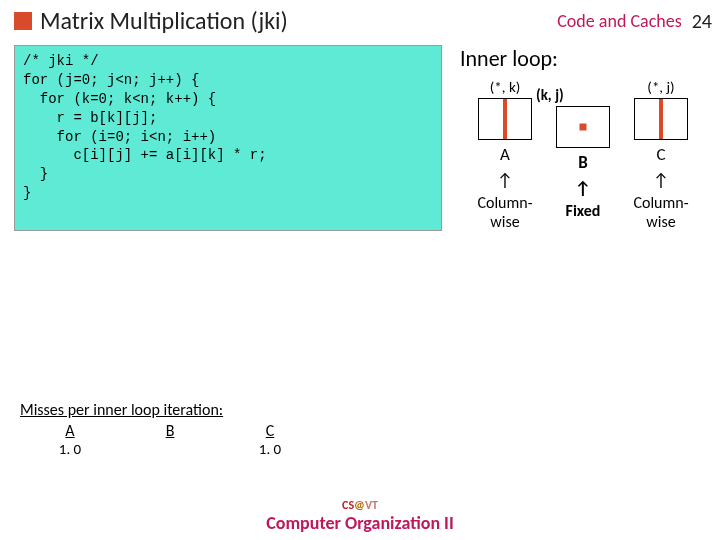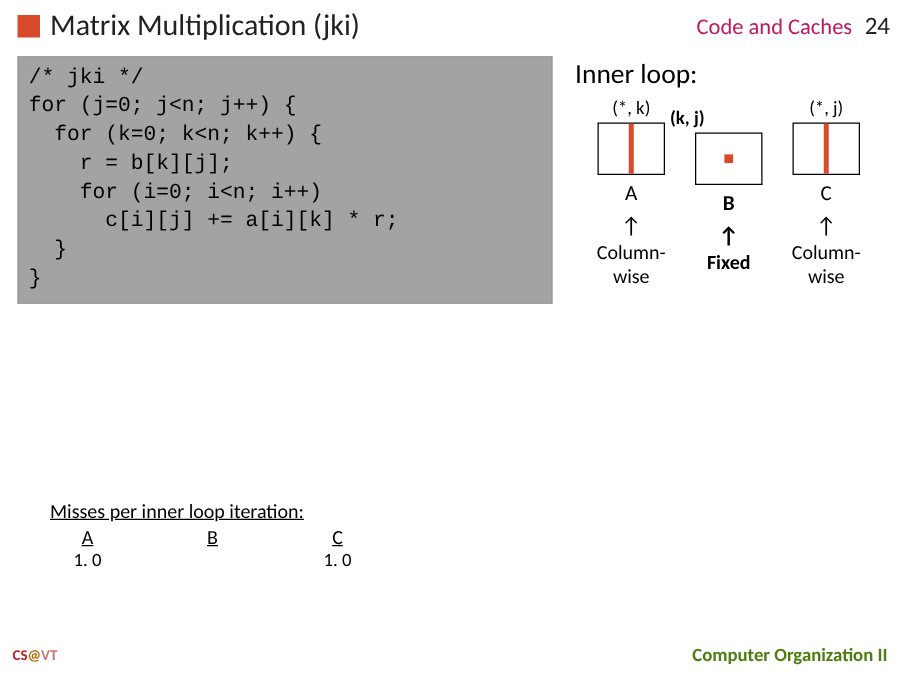--- a/index.html
+++ b/index.html
@@ -3,44 +3,44 @@
 <meta charset="utf-8">
 <style>
   * { box-sizing: border-box; margin: 0; padding: 0; }
   body { width: 720px; height: 540px; font-family: Calibri, Arial, sans-serif; background: #fff; position: relative; }
   .header { display: flex; align-items: center; padding: 6px 8px 2px 14px; }
   .accent-square { width: 18px; height: 18px; background: #d94a2b; margin-right: 8px; flex-shrink: 0; }
   .title { font-size: 24px; font-weight: 400; color: #222; flex: 1; }
   .topic { font-size: 18px; color: #be185d; margin-right: 10px; }
   .pagenum { font-size: 20px; color: #222; }
   .main { display: flex; padding: 8px 14px 0 14px; }
-  .codebox { background: #a3a3a3; border: 1px solid #999; padding: 6px 8px; font-family: "Courier New", monospace; font-size: 17px; line-height: 1.35; white-space: pre; width: 436px; }
+  .codebox { background: #5eead4; border: 1px solid #999; padding: 6px 8px; font-family: "Courier New", monospace; font-size: 14px; line-height: 1.35; white-space: pre; width: 436px; }
   .diagram { flex: 1; padding-left: 18px; }
   .innerloop-label { font-size: 22px; margin-bottom: 6px; }
   .mats { display: flex; justify-content: space-between; padding: 0 6px; }
   .matcol { display: flex; flex-direction: column; align-items: center; width: 78px; }
   .idxlabel { font-size: 15px; height: 18px; margin-bottom: 2px; }
   .mbox { width: 54px; height: 42px; border: 1px solid #000; position: relative; background: #fff; }
   .vstripe { position: absolute; top: 0; bottom: 0; width: 4px; background: #d94a2b; left: 50%; transform: translateX(-50%); }
   .dot { position: absolute; width: 7px; height: 7px; background: #d94a2b; top: 50%; left: 50%; transform: translate(-50%,-50%); }
   .matname { font-size: 17px; margin-top: 4px; }
   .arrow { margin-top: 6px; font-size: 18px; line-height: 1; }
   .access { font-size: 16px; margin-top: 4px; text-align: center; }
   .matcol.bcol { position: relative; top: 8px; font-weight: bold; }
   .misses { position: absolute; left: 20px; top: 400px; width: 340px; }
-  .mhead { text-decoration: underline; font-size: 16px; margin-bottom: 2px; margin-left: 20px; }
+  .mhead { text-decoration: underline; font-size: 16px; margin-bottom: 2px; }
   .mrow { display: flex; text-align: center; }
   .mcell { width: 100px; }
   .mletter { text-decoration: underline; font-size: 16px; }
   .mval { font-size: 15px; }
-  .footer { position: absolute; bottom: 6px; left: 0; right: 0; display: flex; align-items: center; font-size: 12px; padding: 0 10px; }
+  .footer { position: absolute; bottom: 6px; left: 0; right: 0; display: flex; align-items: center; font-size: 12px; padding: 0 10px; flex-direction: column; }
   .csvt { font-weight: 700; color: #b22; }
   .csvt .at { color: #b26a00; }
   .csvt .vt { color: #c77; }
-  .coursetitle { flex: 1; text-align: right; font-weight: 700; font-size: 15px; color: #4d7c0f; }
+  .coursetitle { flex: 1; text-align: right; font-weight: 700; font-size: 18px; color: #be185d; }
   .copyright { font-size: 11px; color: #222; }
 </style>
 </head>
 <body>
 
 <div class="header">
   <div class="accent-square"></div>
   <div class="title">Matrix Multiplication (jki)</div>
   <div class="topic">Code and Caches</div>
   <div class="pagenum">24</div>

